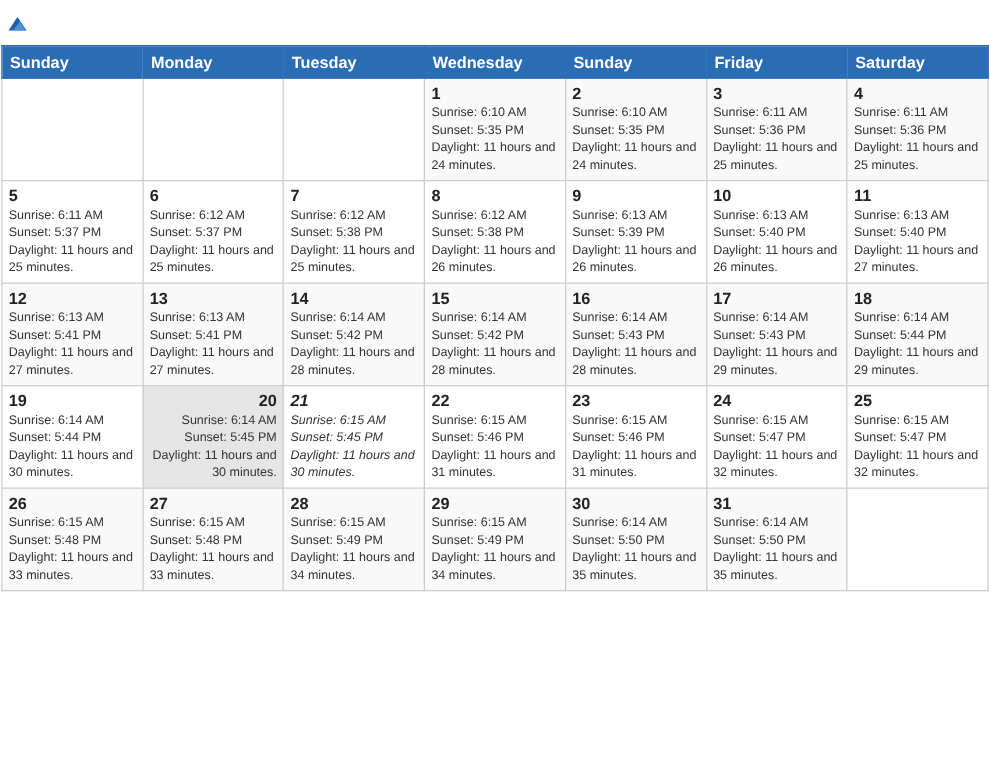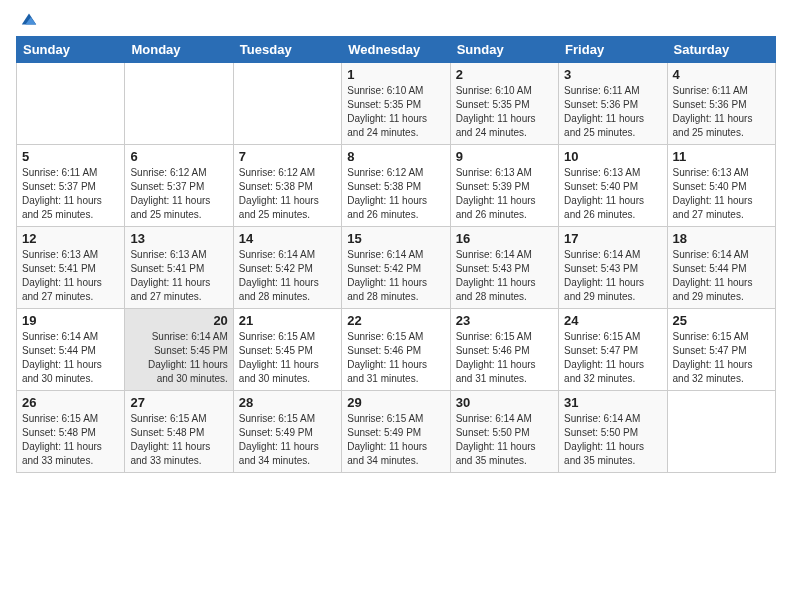--- a/index.html
+++ b/index.html
@@ -6,21 +6,21 @@
     body {
       width: 792px;
       height: 612px;
       font-family: Arial, sans-serif;
       background: #fff;
       overflow: hidden;
     }
     .page {
       width: 792px;
       height: 532px;
-      padding: 10px 16px;
+      padding: 10px 1px;
     }
     .header {
       display: flex;
       justify-content: space-between;
       align-items: flex-start;
       margin-bottom: 8px;
     }
     .logo {
       display: flex;
       align-items: center;
@@ -262,21 +262,21 @@
             <div class="day-info" style="white-space: pre-line;">Sunrise: 6:14 AM
 Sunset: 5:44 PM
 Daylight: 11 hours and 30 minutes.</div>
           </td>
           <td style="background: #e5e5e5; text-align: right;">
             <span class="day-num">20</span>
             <div class="day-info" style="white-space: pre-line;">Sunrise: 6:14 AM
 Sunset: 5:45 PM
 Daylight: 11 hours and 30 minutes.</div>
           </td>
-          <td style="background: rgb(255, 255, 255);">
+          <td style="background: rgb(255, 255, 255); font-style: italic;">
             <span class="day-num">21</span>
             <div class="day-info" style="white-space: pre-line;">Sunrise: 6:15 AM
 Sunset: 5:45 PM
 Daylight: 11 hours and 30 minutes.</div>
           </td>
           <td style="background: rgb(255, 255, 255);">
             <span class="day-num">22</span>
             <div class="day-info" style="white-space: pre-line;">Sunrise: 6:15 AM
 Sunset: 5:46 PM
 Daylight: 11 hours and 31 minutes.</div>

